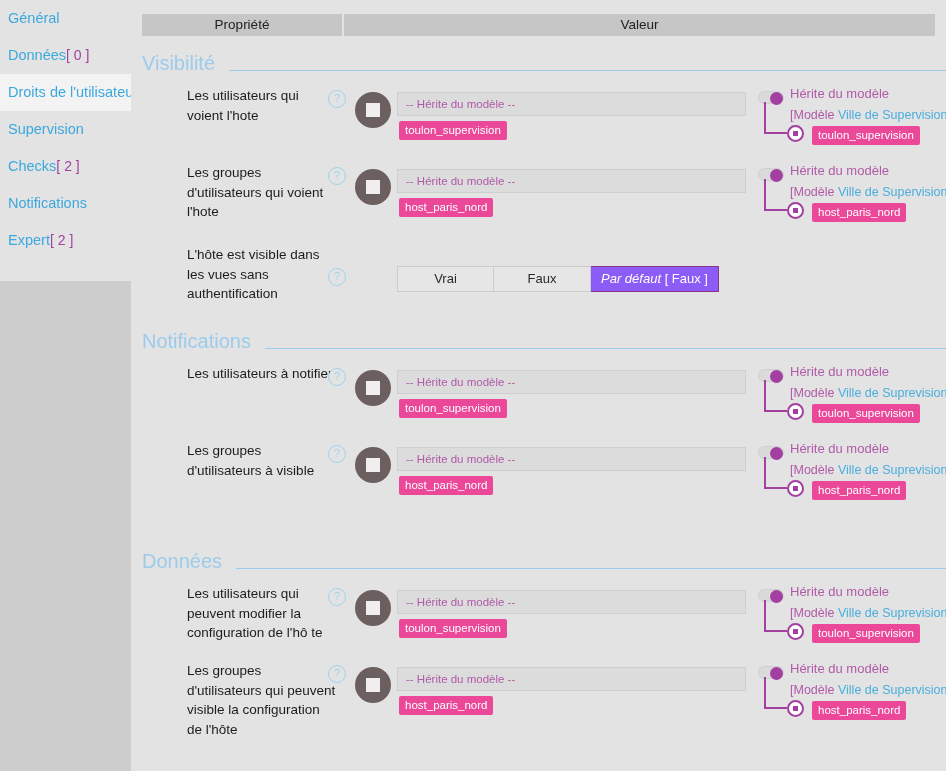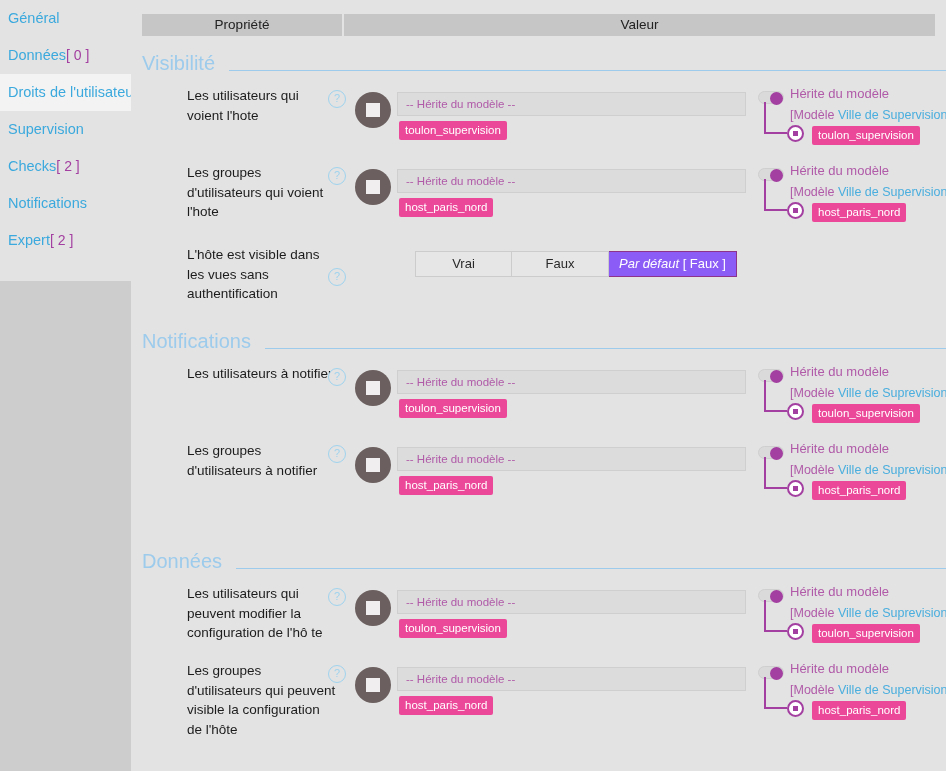--- a/index.html
+++ b/index.html
@@ -315,21 +315,21 @@
             <div class="model-title" style="top: 0px;">Hérite du modèle</div>
             <div class="model-sub" style="top: 22px;"><span>[Modèle </span><span class="mlink">Ville de Supervision</span></div>
             <div class="tree" style="left: 9px; top: 16px; width: 23px; height: 32px;"></div>
             <div class="node-circle" style="left: 32px; top: 39px;"></div>
             <div class="tag" style="left: 57px; top: 40px;">host_paris_nord</div>
           </div>
         </div>
         <div class="row" style="position: absolute; top: 245px; left: 0px;">
           <div class="lbl" style="top: 0px;">L'hôte est visible dans les vues sans authentification</div>
           <div class="help-icon" style="left: 197px; top: 23px;">?</div>
-          <div class="btn-group" style="top: 6px; margin-left: 18px;">
+          <div class="btn-group" style="top: 21px;">
             <div class="tbtn">Vrai</div>
             <div class="tbtn">Faux</div>
             <div class="tbtn active"><em>Par défaut</em><span> [ Faux ]</span></div>
           </div>
         </div>
         <div class="section" style="top: 322px;">
           <div class="sec-head">
             <div class="sec-title">Notifications</div>
             <div class="sec-rule"></div>
           </div>
@@ -343,21 +343,21 @@
           <div class="model-col">
             <div class="toggle" style="left: 3px; top: 5px;"></div>
             <div class="model-title" style="top: 0px;">Hérite du modèle</div>
             <div class="model-sub" style="top: 22px;"><span>[Modèle </span><span class="mlink">Ville de Suprevision</span></div>
             <div class="tree" style="left: 9px; top: 16px; width: 23px; height: 32px;"></div>
             <div class="node-circle" style="left: 32px; top: 39px;"></div>
             <div class="tag" style="left: 57px; top: 40px;">toulon_supervision</div>
           </div>
         </div>
         <div class="row" style="position: absolute; top: 441px; left: 0px;">
-          <div class="lbl" style="top: 0px;">Les groupes d'utilisateurs à notifier</div>
+          <div class="lbl" style="top: 0px;">Les groupes d'utilisateurs à visible</div>
           <div class="help-icon" style="left: 197px; top: 4px;">?</div>
           <div class="sel-circle" style="left: 224px; top: 6px;"></div>
           <div class="value-input" style="top: 6px;">-- Hérite du modèle --</div>
           <div class="tag" style="left: 268px; top: 35px;">host_paris_nord</div>
           <div class="model-col">
             <div class="toggle" style="left: 3px; top: 5px;"></div>
             <div class="model-title" style="top: 0px;">Hérite du modèle</div>
             <div class="model-sub" style="top: 22px;"><span>[Modèle </span><span class="mlink">Ville de Suprevision</span></div>
             <div class="tree" style="left: 9px; top: 16px; width: 23px; height: 32px;"></div>
             <div class="node-circle" style="left: 32px; top: 39px;"></div>

